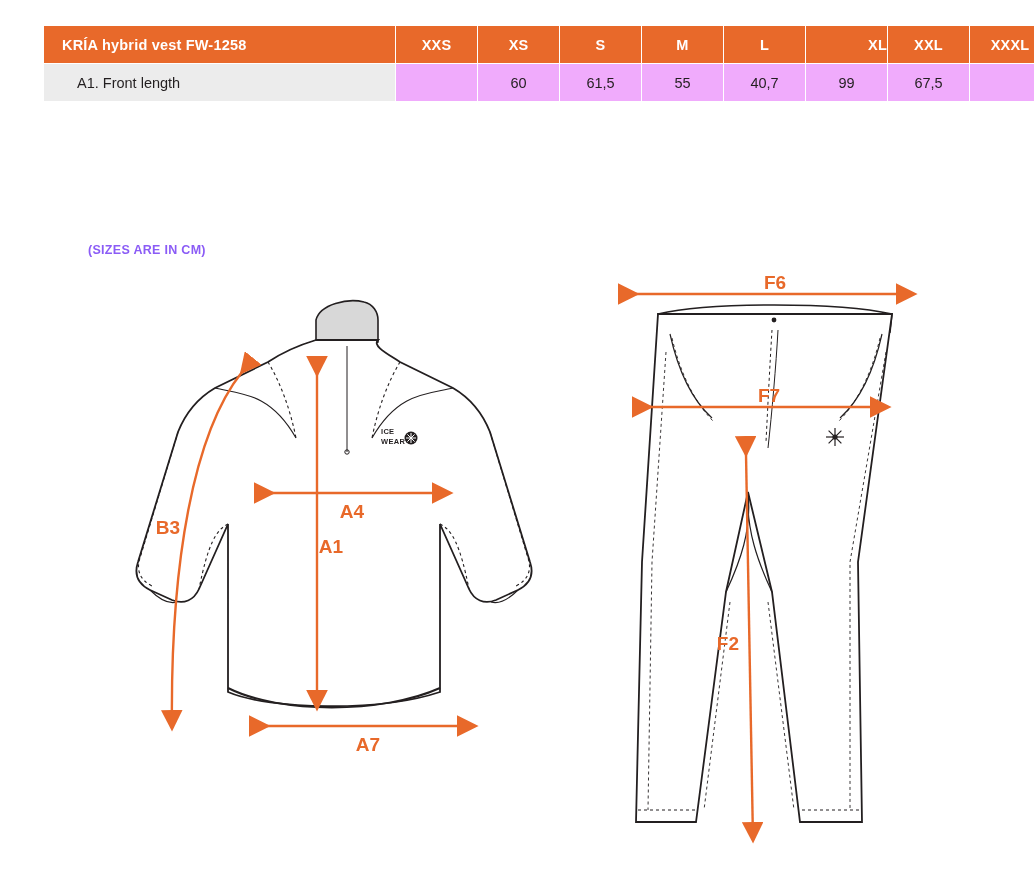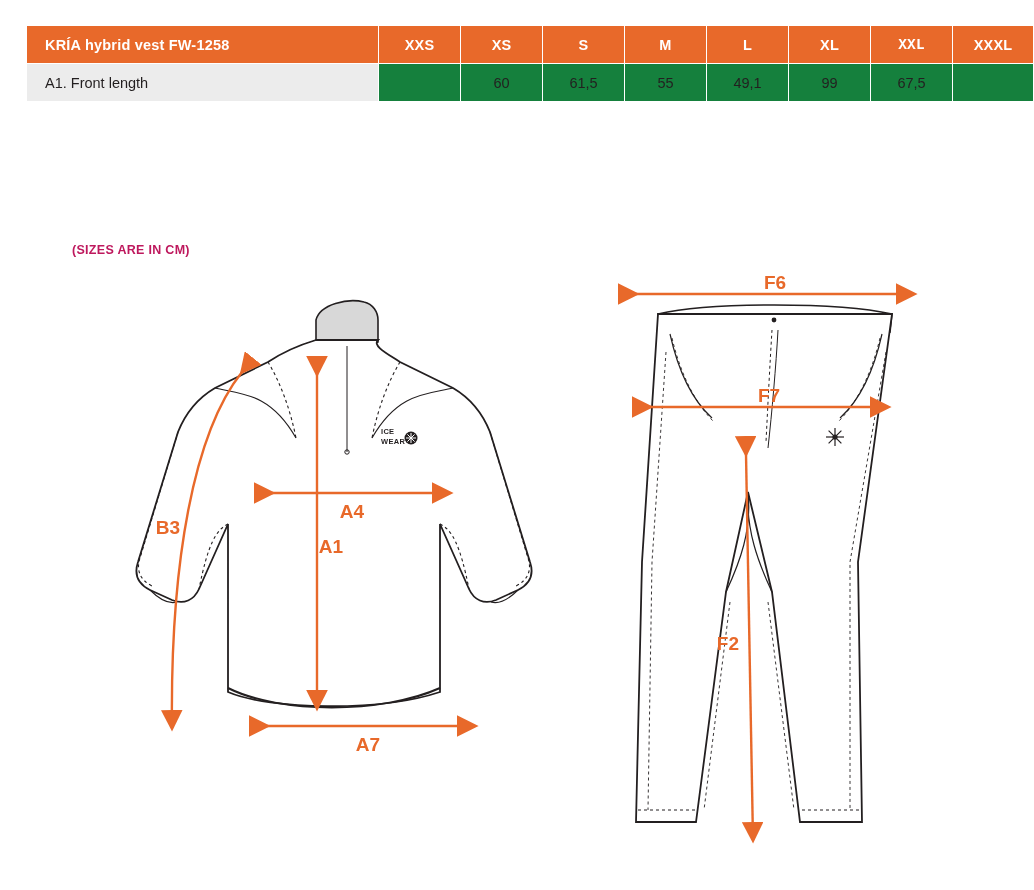--- a/index.html
+++ b/index.html
@@ -17,21 +17,21 @@
   }
   .page {
     position: relative;
     width: 1034px;
     height: 890px;
   }
 
   
   .size-table-wrap {
     position: absolute;
-    left: 26px;
+    left: 43px;
     top: 25px;
     width: 980px;
   }
   table.size-table {
     border-collapse: collapse;
     width: 980px;
     table-layout: fixed;
   }
   table.size-table th,
   table.size-table td {
@@ -47,35 +47,35 @@
     color: #ffffff;
     font-weight: bold;
     letter-spacing: 0.2px;
   }
   table.size-table thead th.name-col {
     text-align: left;
     padding-left: 18px;
     font-size: 14.5px;
   }
   table.size-table tbody td {
-    background: #15803d;
+    background: #f0abfc;
     color: #231f20;
     font-weight: normal;
   }
   table.size-table tbody td.name-col {
     text-align: left;
-    padding-left: 18px;
+    padding-left: 33px;
     background: #ececec;
     font-size: 14.5px;
   }
   .units-note {
     position: absolute;
-    left: 72px;
+    left: 88px;
     top: 243px;
-    color: #be185d;
+    color: #8b5cf6;
     font-size: 12.5px;
     font-weight: bold;
     letter-spacing: 0.3px;
   }
 
   
   .illustrations {
     position: absolute;
     left: 0;
     top: 262px;
@@ -115,33 +115,33 @@
   <div class="size-table-wrap">
     <table class="size-table">
       <thead>
         <tr>
           <th class="name-col" style="width:333px;">KRÍA hybrid vest FW-1258</th>
           <th style="width:81px;">XXS</th>
           <th style="width:81px;margin-top:16px;">XS</th>
           <th style="width:81px;">S</th>
           <th style="width:81px;">M</th>
           <th style="width:81px;">L</th>
-          <th style="width:81px;">XL</th>
-          <th style="width:81px;font-family:Liberation Mono, monospace;">XXL</th>
+          <th style="width:81px;text-align:right;">XL</th>
+          <th style="width:81px;">XXL</th>
           <th style="width:80px;">XXXL</th>
         </tr>
       </thead>
       <tbody>
         <tr>
           <td class="name-col">A1. Front length</td>
           <td></td>
           <td>60</td>
           <td>61,5</td>
           <td>55</td>
-          <td>49,1</td>
+          <td>40,7</td>
           <td>99</td>
           <td>67,5</td>
           <td></td>
         </tr>
       </tbody>
     </table>
   </div>
 
   <div class="units-note">(SIZES ARE IN CM)</div>
 

